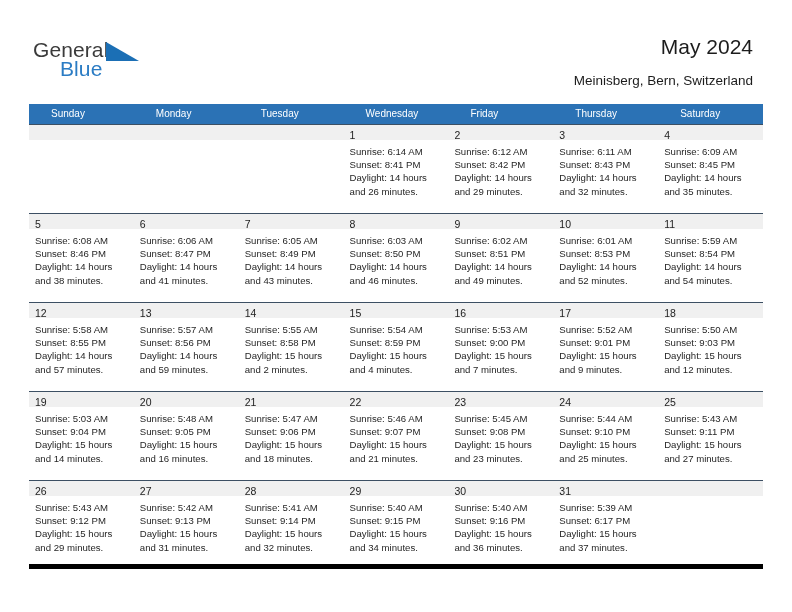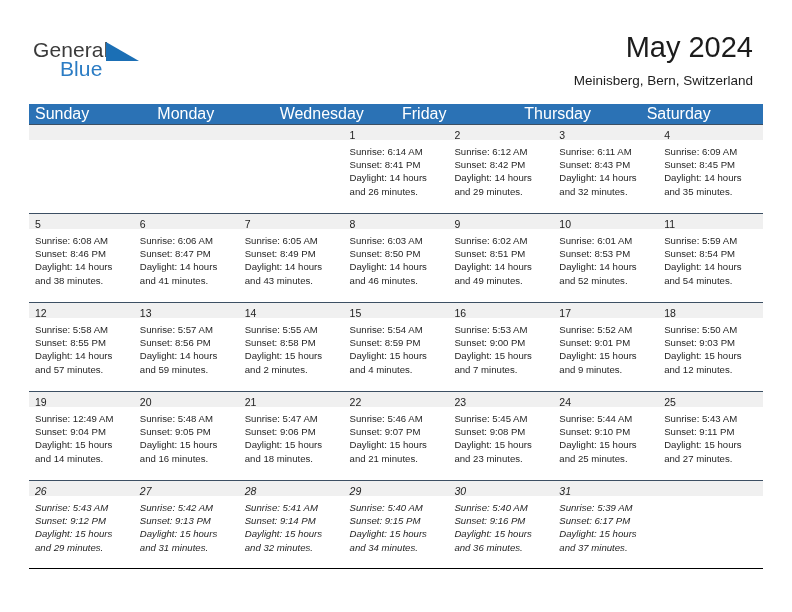--- a/index.html
+++ b/index.html
@@ -65,21 +65,21 @@
     border-top: 19px solid transparent;
   }
 
   .title-block {
     position: absolute;
     right: 39px;
     top: 32px;
     text-align: right;
   }
   .month-title {
-    font-size: 29px;
+    font-size: 21px;
     color: #1c1c1c;
     line-height: 30px;
     white-space: nowrap;
     font-weight: normal;
     margin: 0;
   }
   .location-sub {
     font-size: 13.5px;
     color: #1c1c1c;
     line-height: 18px;
@@ -96,36 +96,35 @@
     width: 734px;
   }
   .cal-head {
     display: flex;
     background: #2b72b5;
     height: 20px;
     align-items: center;
   }
   .cal-head .dow {
     flex: 1 1 0;
-    font-size: 16px;
+    font-size: 10px;
     color: #ffffff;
-    padding-left: 6px;
+    padding-left: 22px;
     box-sizing: border-box;
     line-height: 20px;
     white-space: nowrap;
   }
   .week {
     display: flex;
     border-top: 1px solid #3c4f63;
     height: 89px;
     box-sizing: border-box;
   }
   .week.last {
-    border-bottom: 1px solid #000000;
-    font-style: italic;
+    border-bottom: 5px solid #000000;
   }
   .cell {
     flex: 1 1 0;
     box-sizing: border-box;
     position: relative;
     overflow: hidden;
   }
   .daynum-band {
     height: 15px;
     background: #f0f0f0;
@@ -170,20 +169,21 @@
       <div class="location-sub">Meinisberg, Bern, Switzerland</div>
     </div>
 
   </div>
 
   <div class="calendar">
 
     <div class="cal-head">
       <div class="dow">Sunday</div>
       <div class="dow">Monday</div>
+      <div class="dow">Tuesday</div>
       <div class="dow">Wednesday</div>
       <div class="dow">Friday</div>
       <div class="dow">Thursday</div>
       <div class="dow">Saturday</div>
     </div>
 
     <div id="weeks-container">
         <div class="week">
           <div class="cell empty">
             <div class="daynum-band"><span class="daynum"></span></div>
@@ -361,21 +361,21 @@
               <div class="cell-line">Sunset: 9:03 PM</div>
               <div class="cell-line">Daylight: 15 hours</div>
               <div class="cell-line">and 12 minutes.</div>
             </div>
           </div>
         </div>
         <div class="week">
           <div class="cell">
             <div class="daynum-band"><span class="daynum">19</span></div>
             <div class="cell-body">
-              <div class="cell-line">Sunrise: 12:49 AM</div>
+              <div class="cell-line">Sunrise: 5:03 AM</div>
               <div class="cell-line">Sunset: 9:04 PM</div>
               <div class="cell-line">Daylight: 15 hours</div>
               <div class="cell-line">and 14 minutes.</div>
             </div>
           </div>
           <div class="cell">
             <div class="daynum-band"><span class="daynum">20</span></div>
             <div class="cell-body">
               <div class="cell-line">Sunrise: 5:48 AM</div>
               <div class="cell-line">Sunset: 9:05 PM</div>

